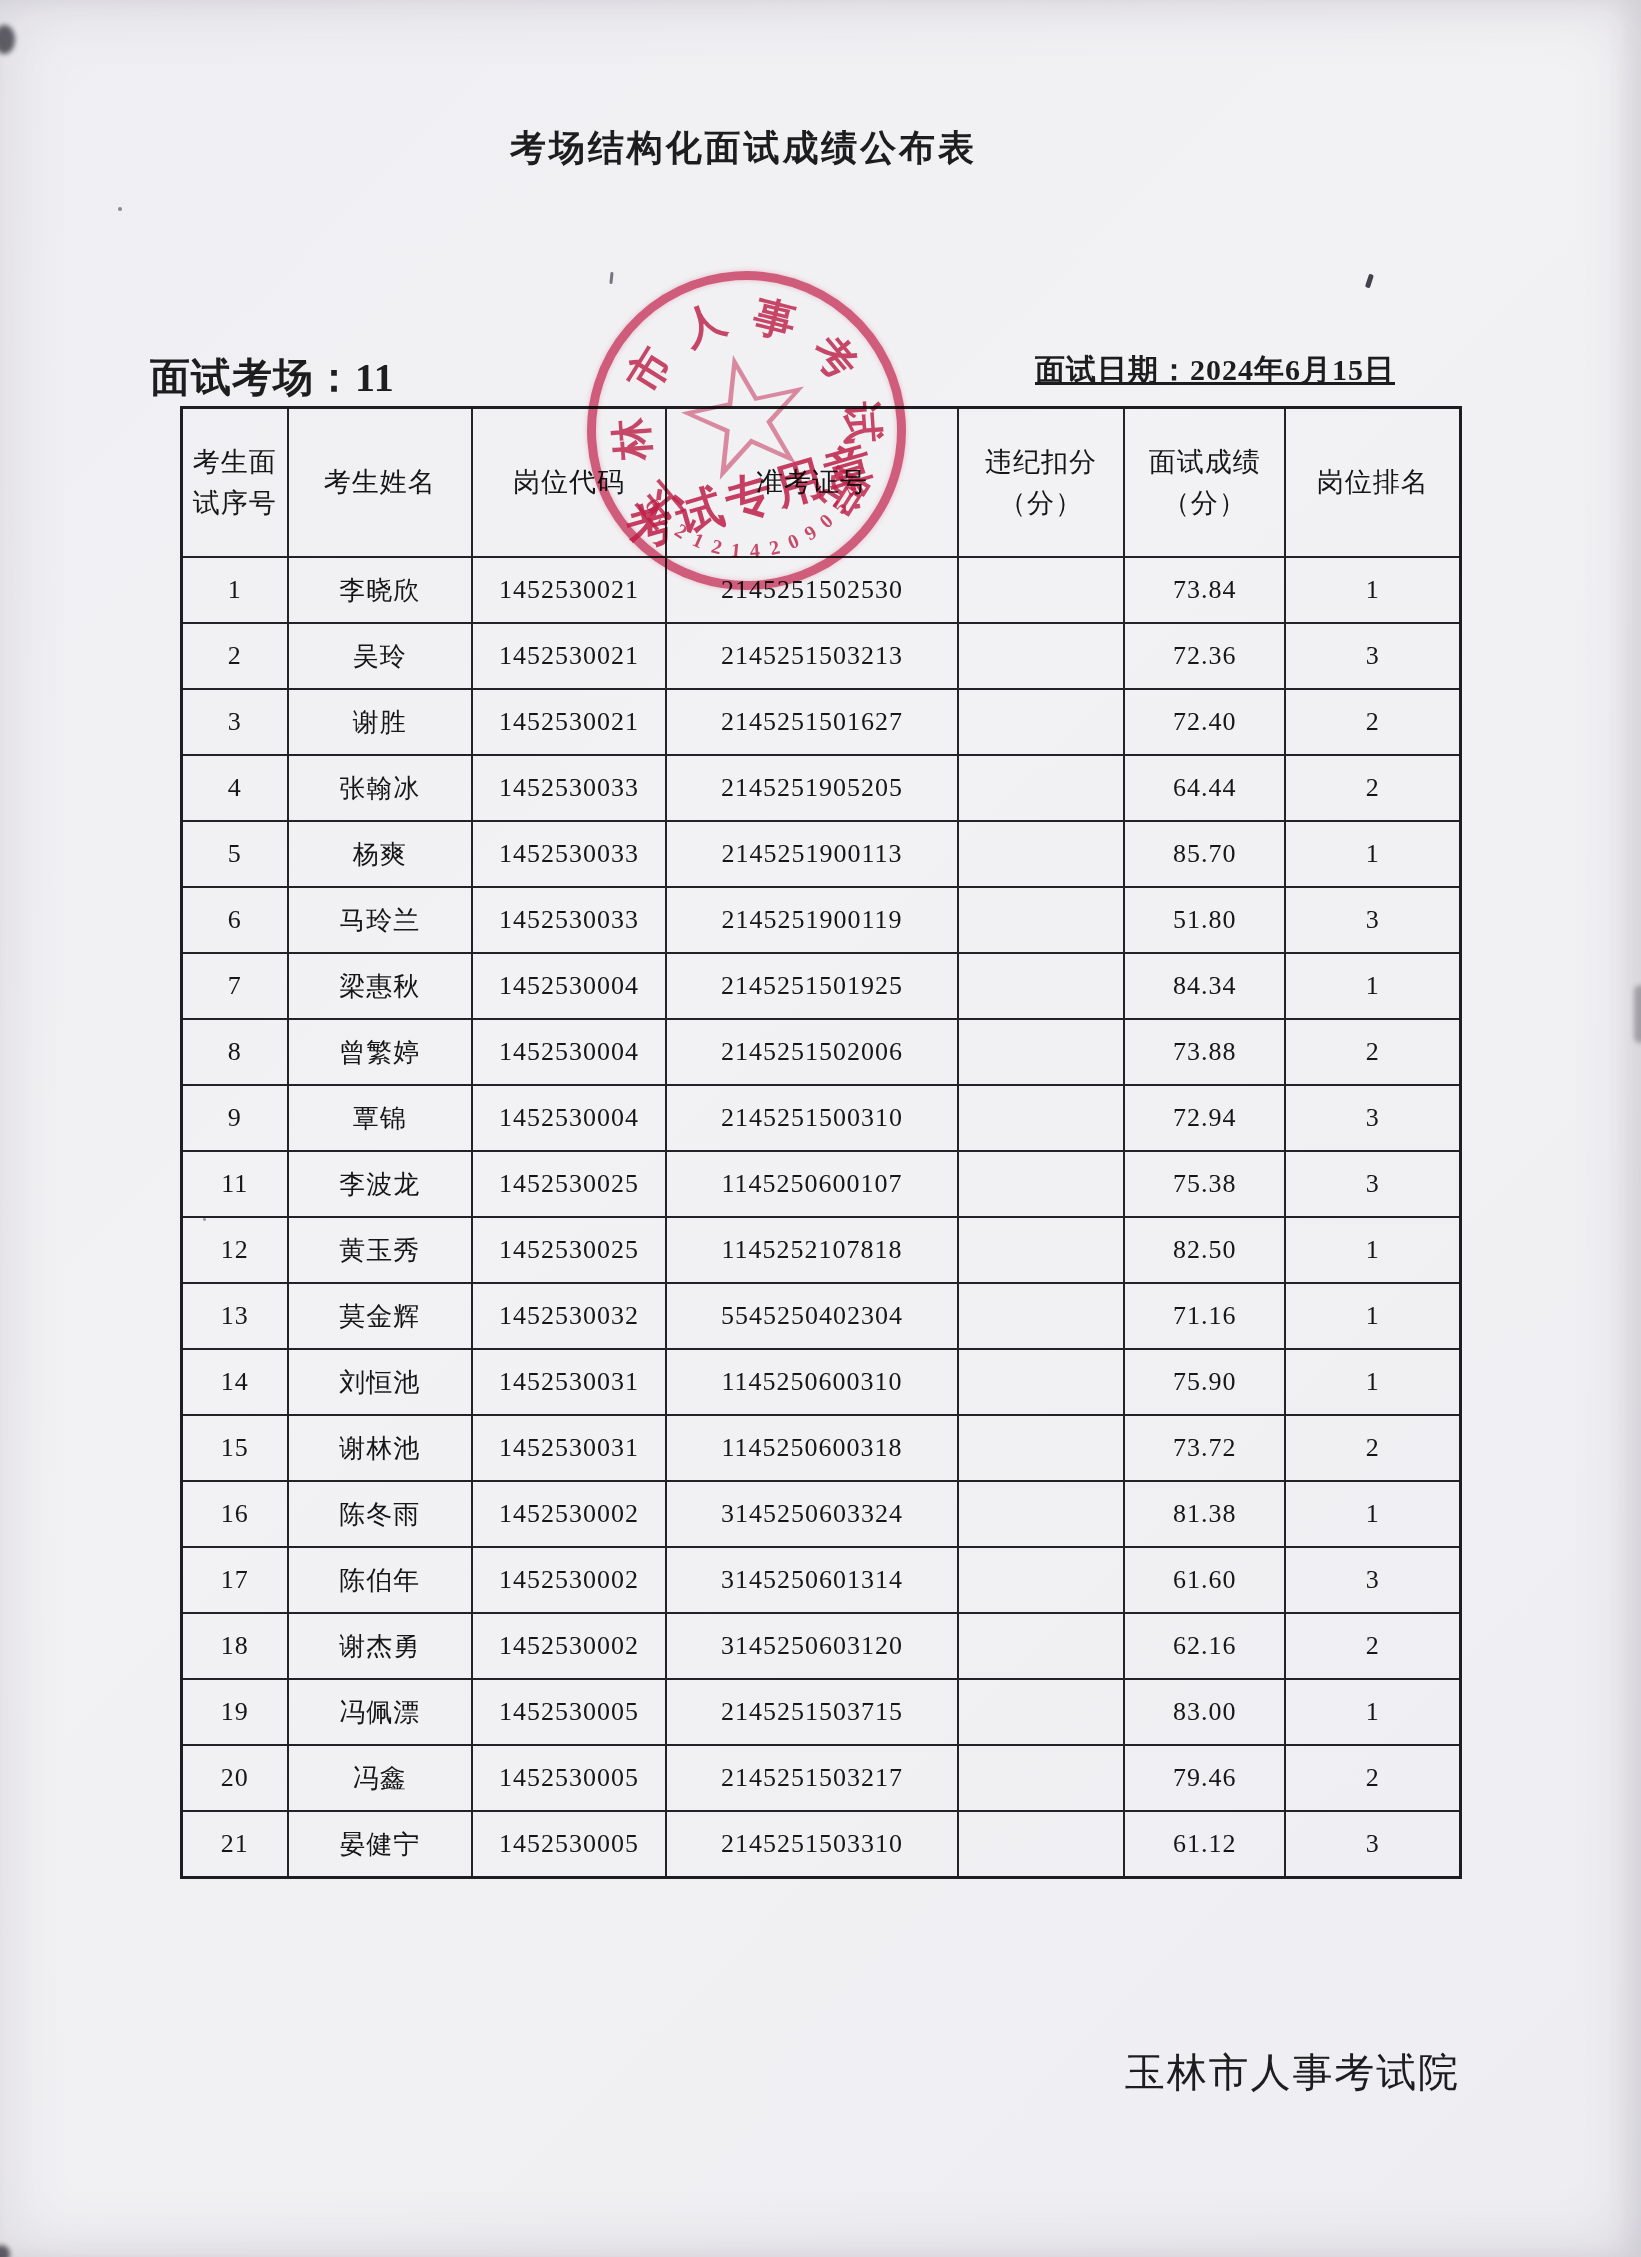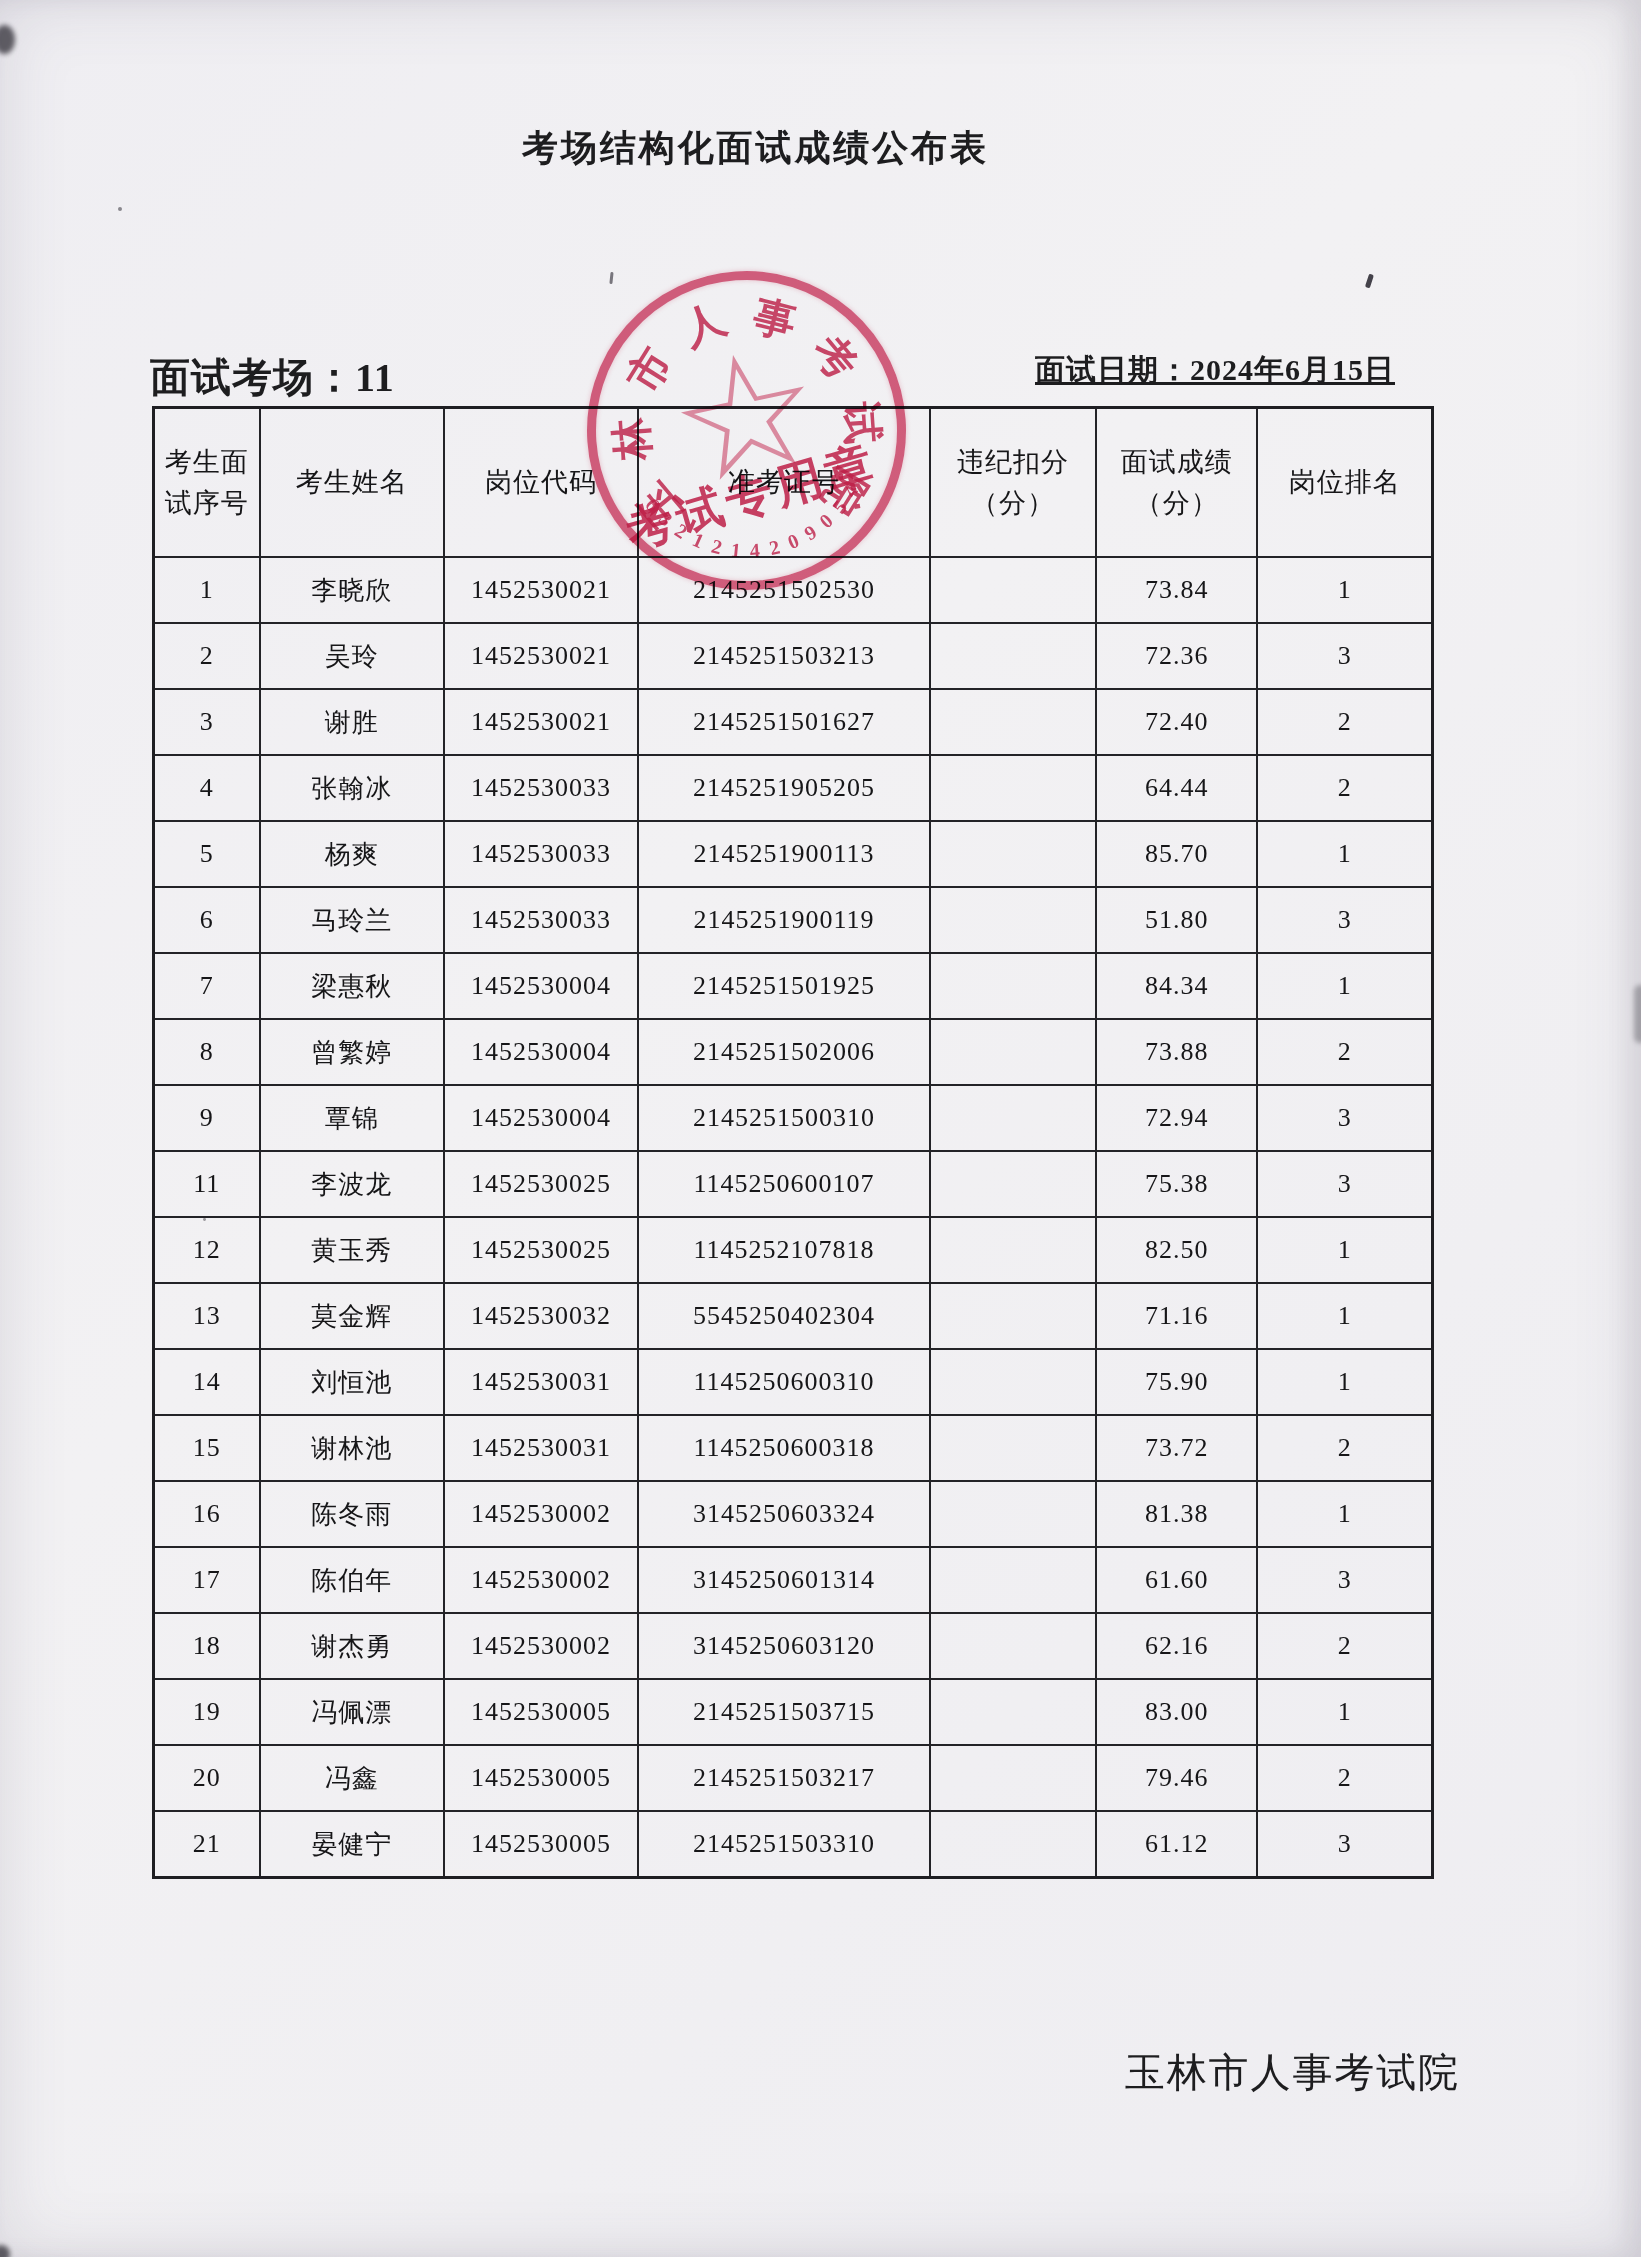--- a/index.html
+++ b/index.html
@@ -19,27 +19,27 @@
   .smudge-b{left:-7.7px;bottom:-5.8px;width:17.4px;height:17.4px;}
   .smudge-c{right:-6.8px;top:985px;width:13.5px;height:58px;border-radius:5.8px;opacity:.35;}
   .speck{position:absolute;background:#44424a;border-radius:1.9px;}
   .speck-a{left:1367px;top:274px;width:4.8px;height:13.5px;transform:rotate(18deg);}
   .speck-b{left:610px;top:272px;width:2.9px;height:11.6px;transform:rotate(6deg);opacity:.7;}
   .speck-c{left:118px;top:207px;width:3.9px;height:3.9px;border-radius:50%;opacity:.6;}
   .speck-d{left:203px;top:1218px;width:2.9px;height:2.9px;border-radius:50%;opacity:.5;}
 
   .doc-title{
     position:absolute;left:0;top:124px;width:1487px;
-    text-align:center;font-size:36px;font-weight:700;letter-spacing:2.9px;padding-left:12px;
+    text-align:center;font-size:36px;font-weight:700;letter-spacing:2.9px;
   }
   .meta-room{position:absolute;left:150px;top:350px;font-size:40px;font-weight:700;letter-spacing:1px;}
   .meta-date{position:absolute;left:1035px;top:350px;font-size:30px;font-weight:600;letter-spacing:1px;text-decoration:underline;}
 
   table.score{
-    position:absolute;left:152px;top:406px;width:1282px;
+    position:absolute;left:180px;top:406px;width:1282px;
     border-collapse:collapse;table-layout:fixed;
     background:transparent;
   }
   table.score th,table.score td{
     border:2.5px solid #232327;
     text-align:center;vertical-align:middle;
     font-size:26px;color:#161618;
     padding:0;
     font-weight:400;
     letter-spacing:1px;

